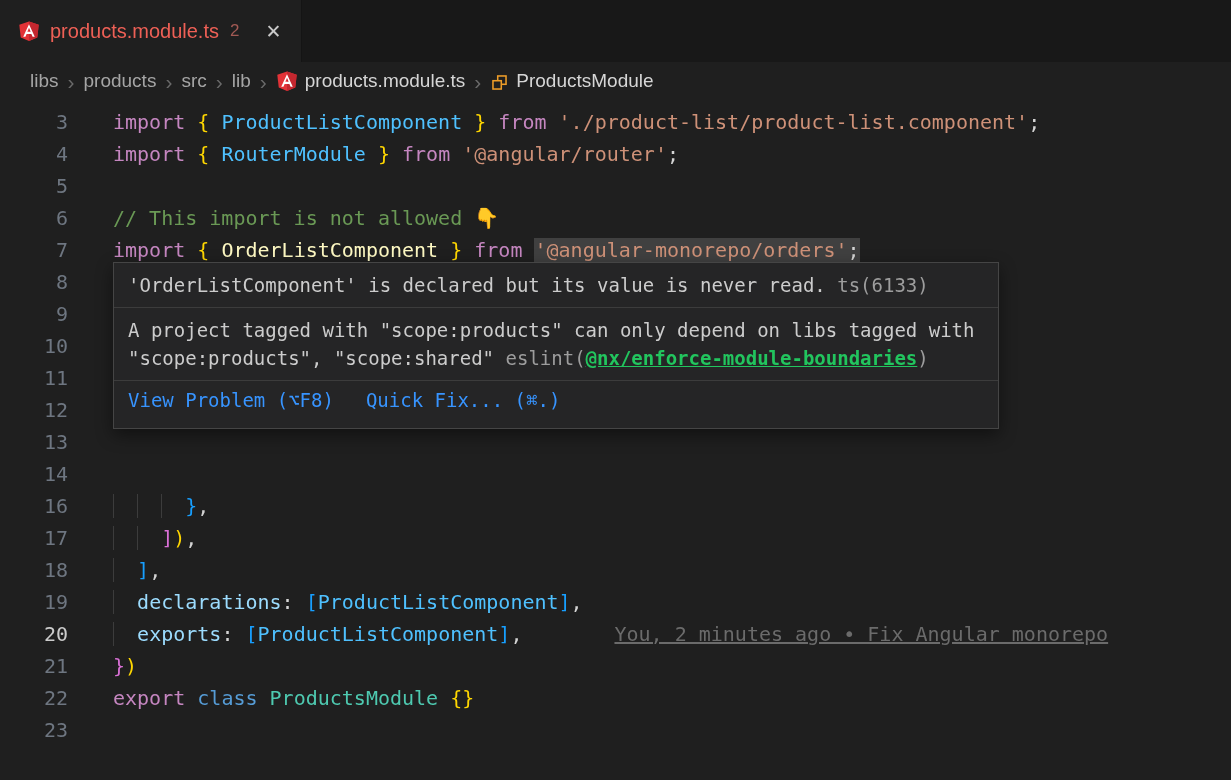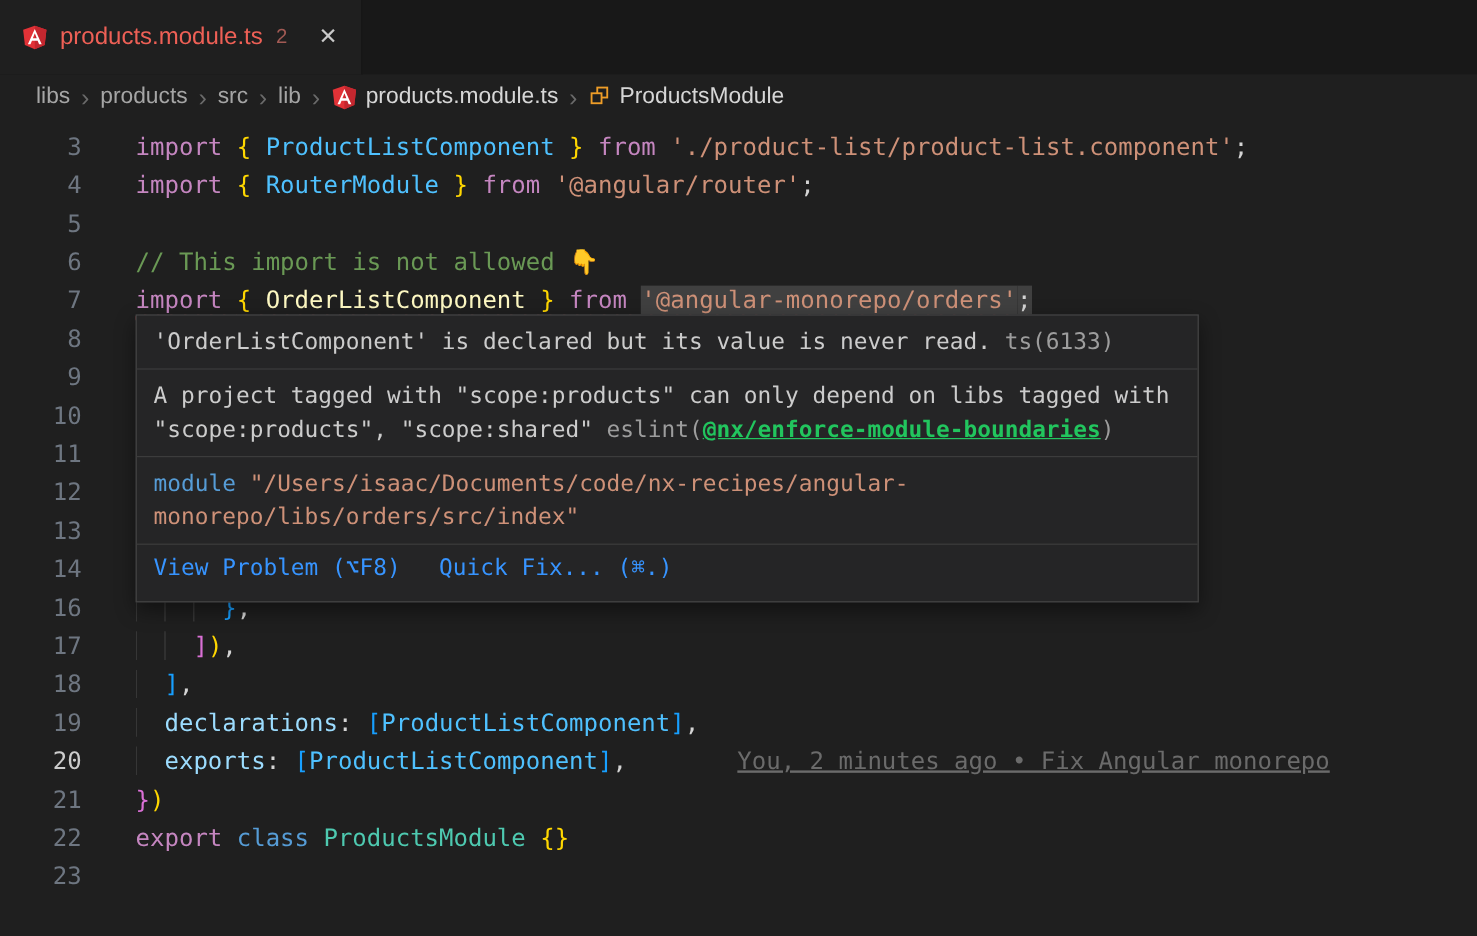--- a/index.html
+++ b/index.html
@@ -20,21 +20,21 @@
   .tab .ico svg { display:block; }
   .tab-label { color:#ee6056; font-size:20px; }
   .tab-badge { color:#a25a54; font-size:17px; margin-left:1px; }
   .tab-close { color:#c9c9c9; font-size:19px; margin-left:16px; cursor:pointer; }
 
   
   .breadcrumbs {
     height:38px; background:#1f1f1f; display:flex; align-items:center;
     padding-left:30px; font-size:19px; color:#a5a5a5; white-space:nowrap;
   }
-  .bc-item { display:inline-flex; align-items:flex-start; gap:7px; cursor:pointer; }
+  .bc-item { display:inline-flex; align-items:flex-end; gap:7px; cursor:pointer; }
   .bc-item.emph { color:#d6d6d6; }
   .bc-sep { color:#6a6a6a; margin:0 9px; font-size:21px; line-height:1; }
   .bc-ico svg { display:block; }
 
   
   .editor {
     position:relative; padding-top:6px;
     font-family:"DejaVu Sans Mono","Liberation Mono",monospace;
     font-size:20px; line-height:32px;
   }
@@ -224,18 +224,17 @@
       <div class="line">
         <span class="ln">23</span>
         <span class="codetxt"></span>
       </div>
     </div>
 </div>
 
 <div class="hover">
     <div class="hv-sec"><span class="hv msg">'OrderListComponent' is declared but its value is never read.</span><span class="hv dim"> ts(6133)</span></div>
     <div class="hv-sec"><span class="hv msg">A project tagged with "scope:products" can only depend on libs tagged with</span><br><span class="hv msg">"scope:products", "scope:shared" </span><span class="hv dim">eslint(</span><a class="hv link">@nx/enforce-module-boundaries</a><span class="hv dim">)</span></div>
-    <div class="hv-sec"><span class="hv kw2">module </span><span class="hv str">"/Users/isaac/Documents/code/nx-recipes/angular-</span><br><span class="hv str">monorepo/libs/orders/src/index"</span></div>
     <div class="hv-actions">
       <span class="hv-action">View Problem (⌥F8)</span>
       <span class="hv-action">Quick Fix... (⌘.)</span>
     </div>
   </div>
 
 </body></html>

